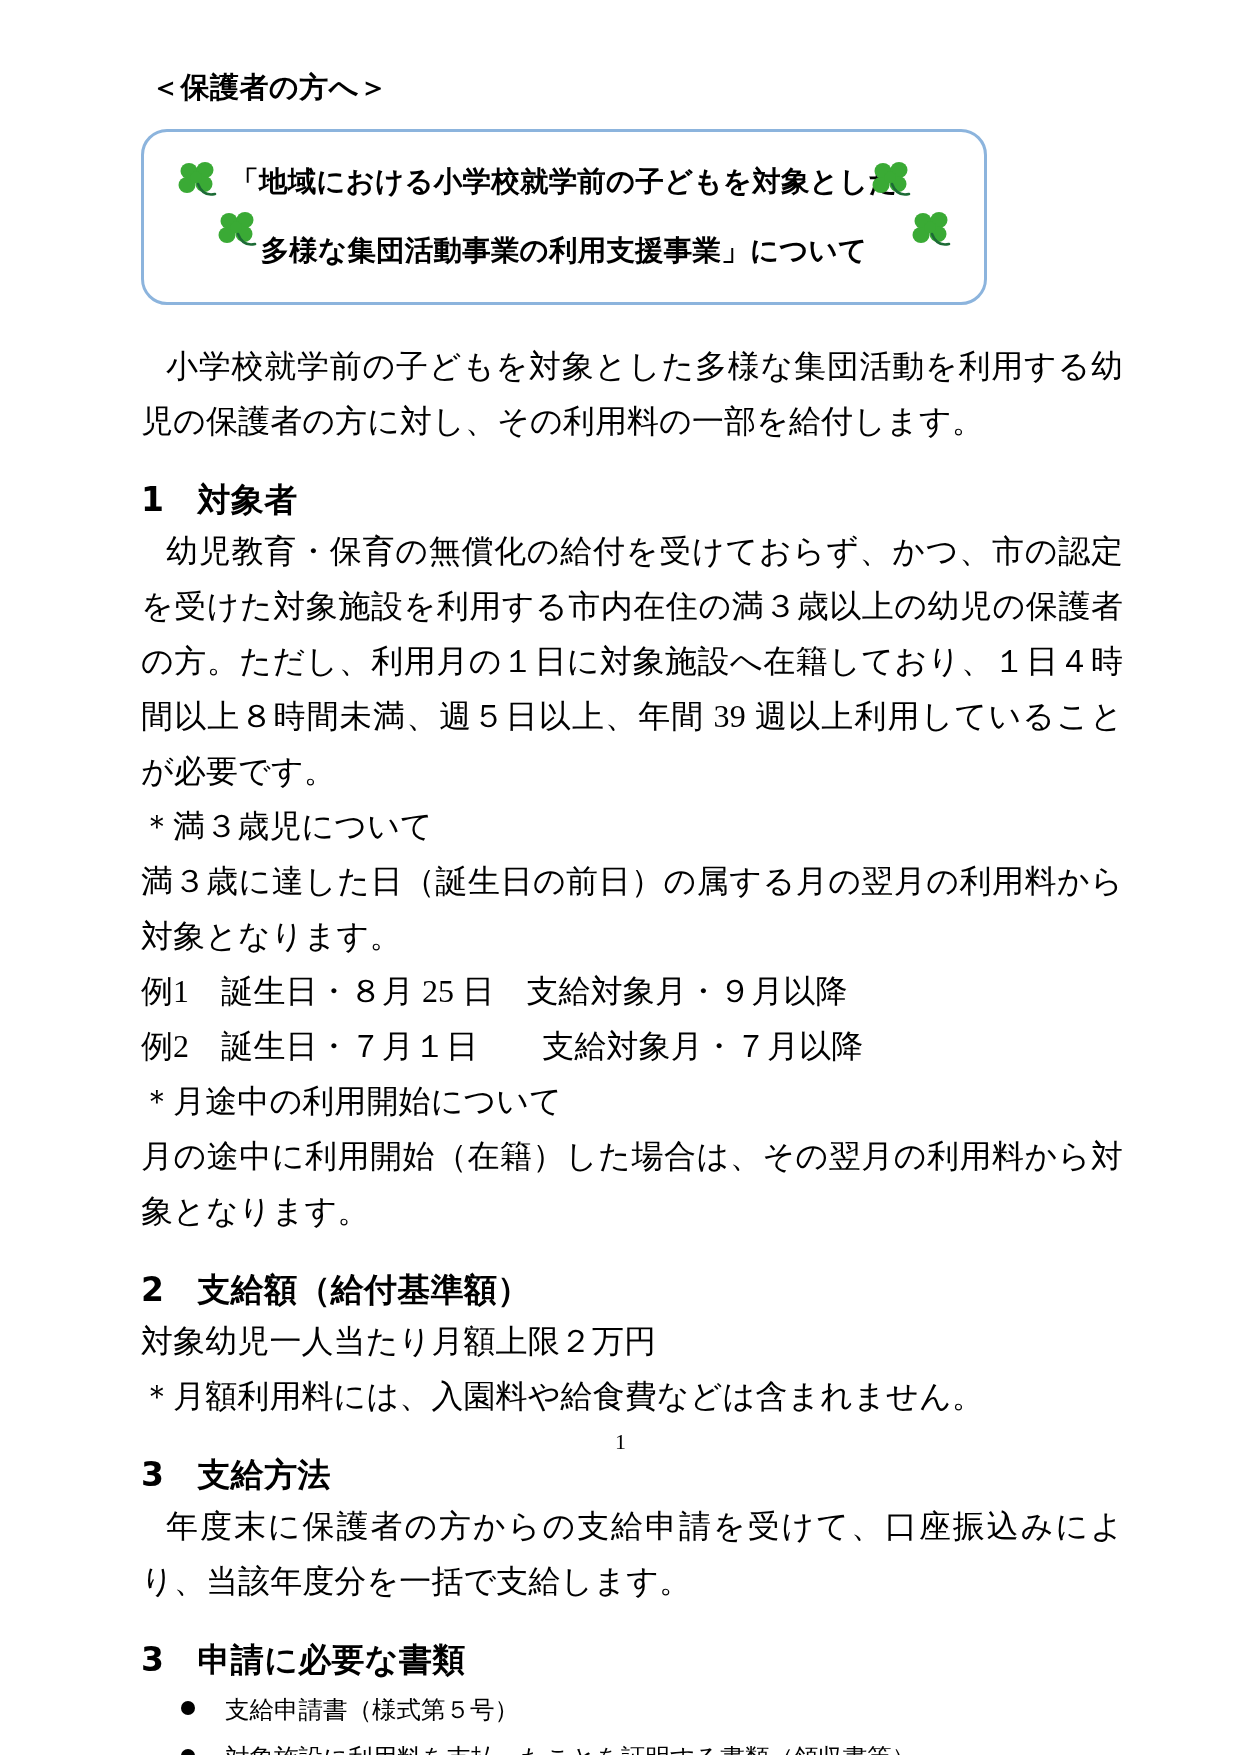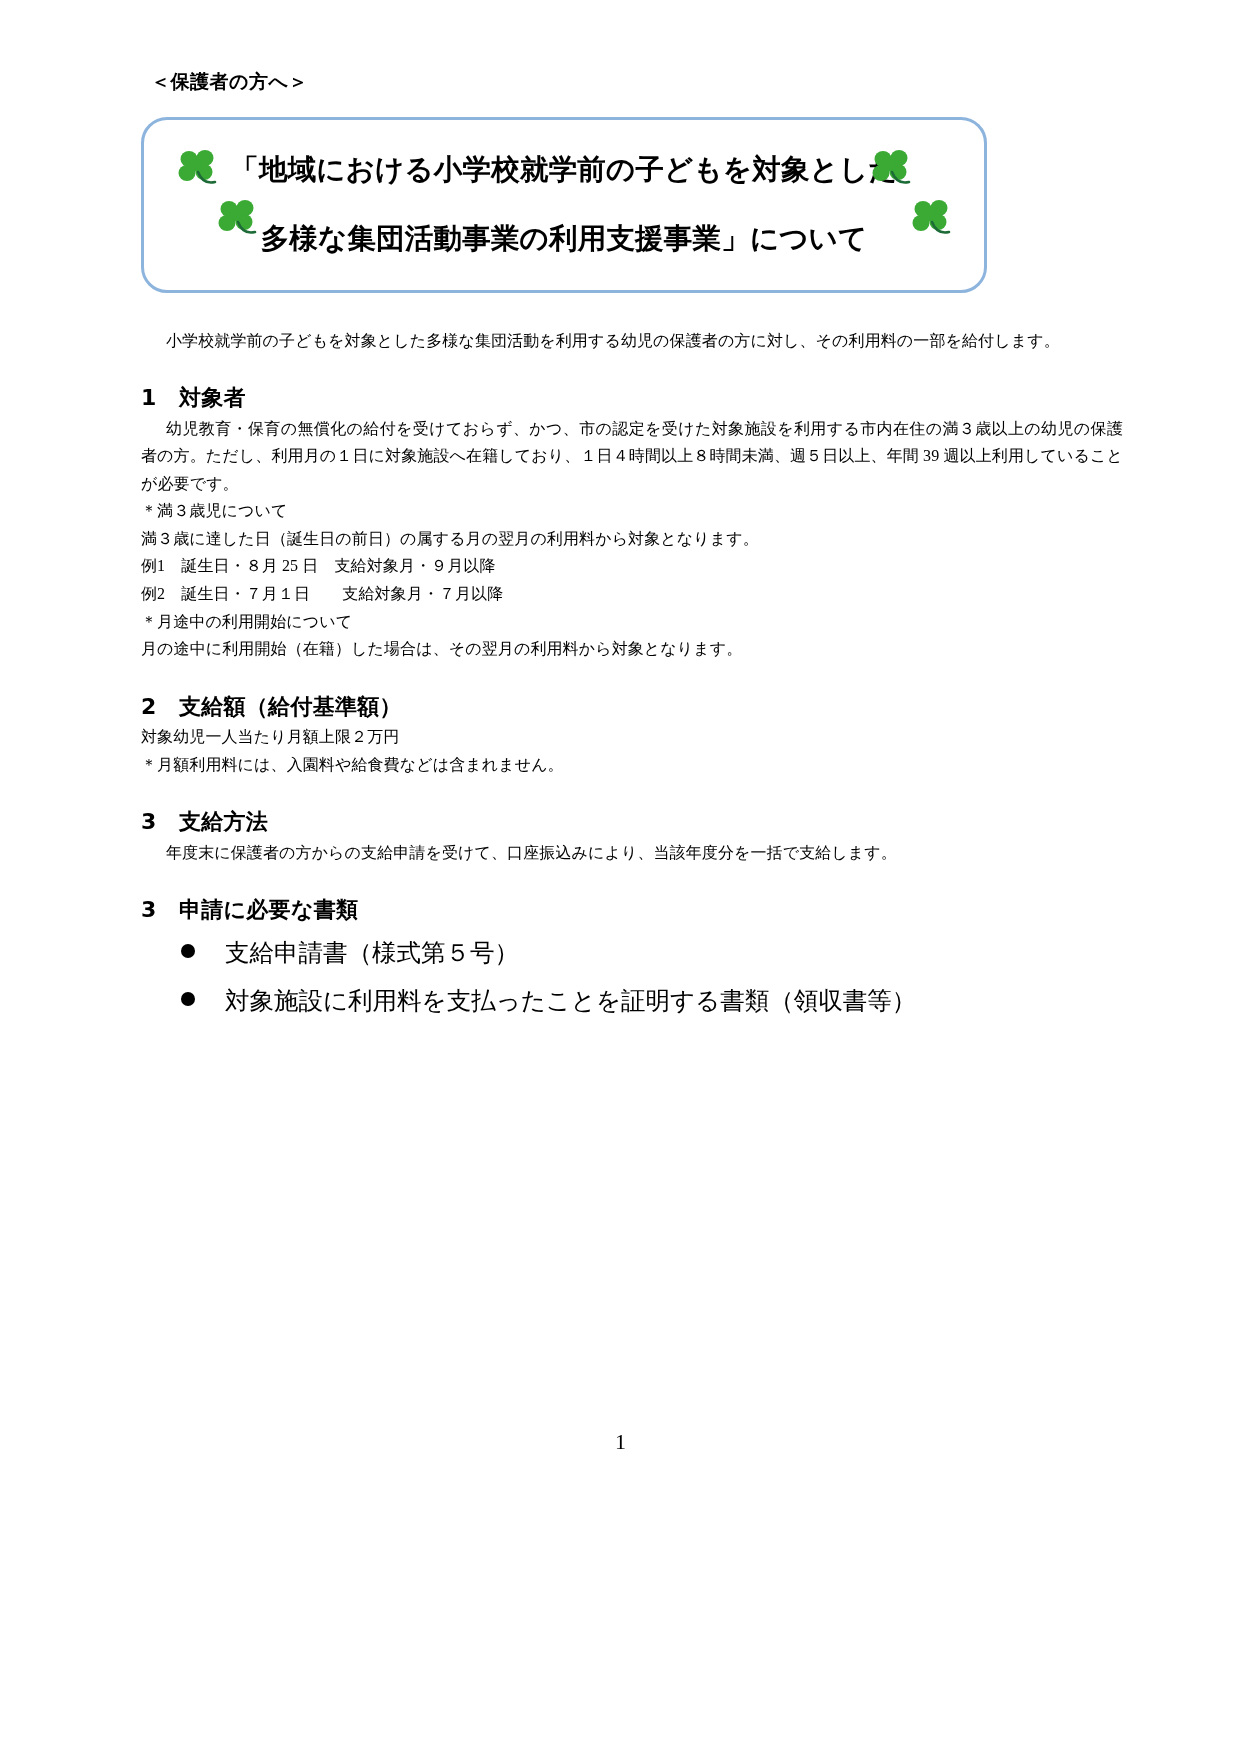--- a/index.html
+++ b/index.html
@@ -17,21 +17,21 @@
     height: 1755px;
     background: #ffffff;
     box-sizing: border-box;
     padding: 56px 118px 0 141px;
     overflow: hidden;
   }
 
   
   .doc-header {
     font-family: "DejaVu Sans", "Liberation Sans", sans-serif;
-    font-size: 19px;
+    font-size: 29px;
     font-weight: 700;
     letter-spacing: 0.5px;
     margin: 14px 0 0 10px;
     line-height: 1.2;
   }
 
   
   .title-box {
     position: relative;
     margin-top: 24px;
@@ -65,36 +65,36 @@
   .clover.c1 { left: 30px;  top: 26px; }
   .clover.c2 { left: 70px;  top: 76px; }
   .clover.c3 { right: 70px; top: 26px; }
   .clover.c4 { right: 30px; top: 76px; }
 
   
   .body-block {
     margin-top: 34px;
   }
   p.para {
-    font-size: 16px;
+    font-size: 32px;
     line-height: 1.72;
     margin: 0;
     text-align: justify;
     text-justify: inter-ideograph;
     letter-spacing: 0.1px;
   }
   p.indent1 { text-indent: 25px; }
 
   .section {
     margin-top: 30px;
   }
   .section-head {
     font-family: "DejaVu Sans", "Liberation Sans", sans-serif;
     font-weight: 700;
-    font-size: 22px;
+    font-size: 33px;
     line-height: 1.3;
     margin: 0 0 2px 0;
     letter-spacing: 0.3px;
   }
   .lvl1 { margin-left: 25px; }
   .lvl2 { margin-left: 50px; }
   .lvl3 { margin-left: 100px; }
   .hang { padding-left: 28px; text-indent: -28px; }
 
   ul.doc-list {

